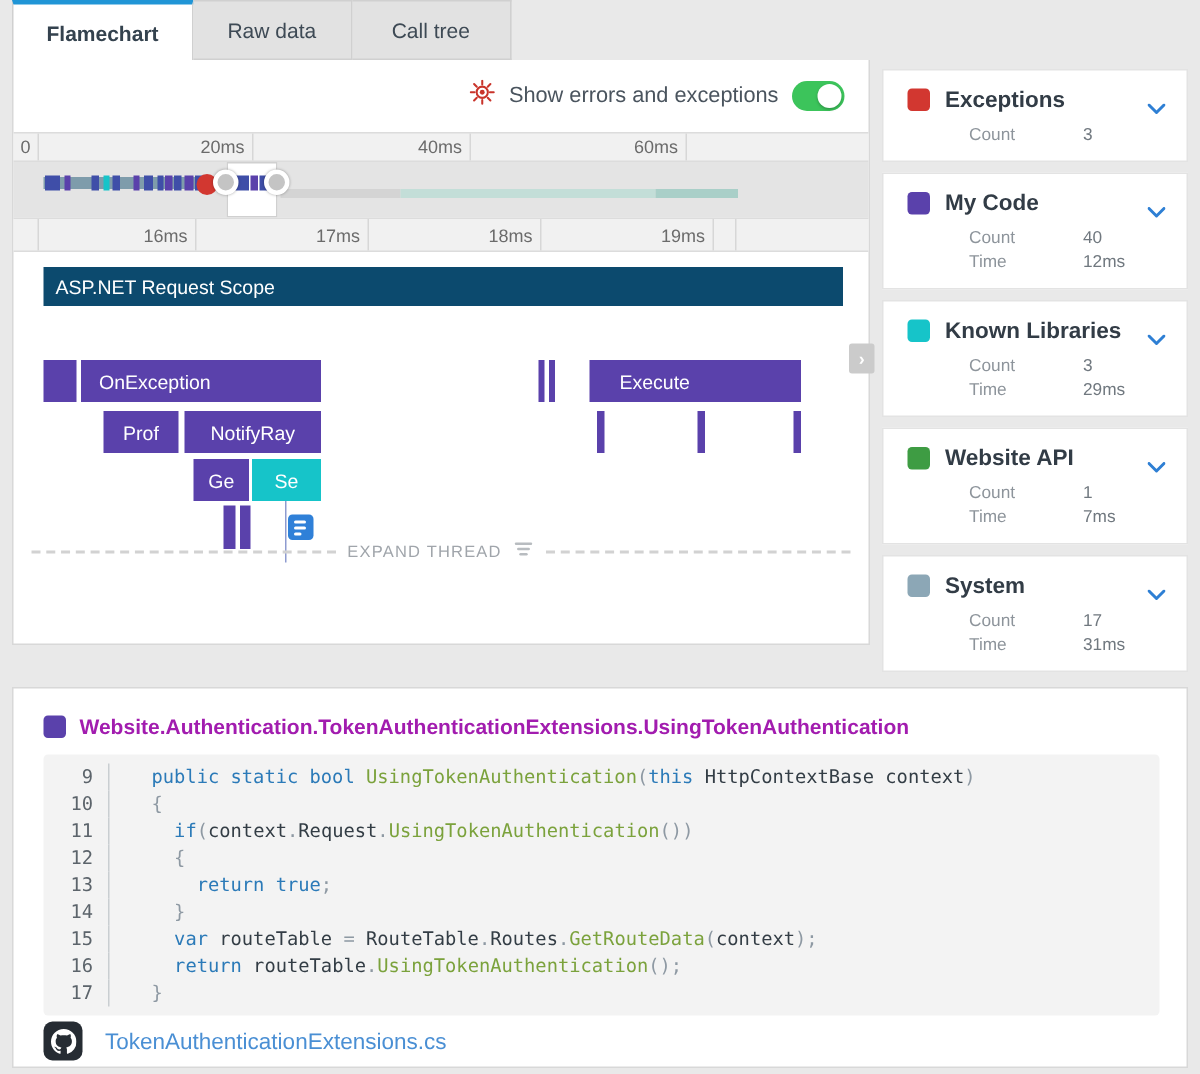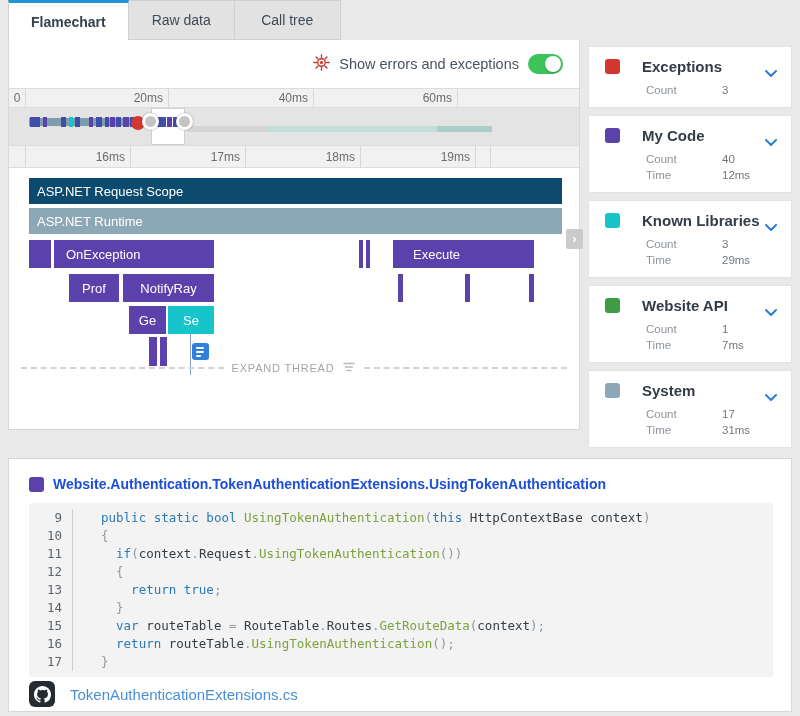--- a/index.html
+++ b/index.html
@@ -62,33 +62,33 @@
 
   .collapse-btn { position:absolute; left:566px; top:229px; width:17px; height:20px; background:#cbcbcb;
                   border-radius:2px; display:flex; align-items:center; justify-content:center;
                   color:#fff; font-size:12px; font-weight:700; cursor:pointer; }
 
   
   .sidebar { position:absolute; left:588px; top:46px; width:204px; display:flex; flex-direction:column; gap:7px; }
   .card { position:relative; background:#fff; border:1px solid #e3e3e3; padding:11px 14px 9px 16px; cursor:pointer; }
   .card-head { display:flex; align-items:center; }
   .swatch { width:15px; height:15px; border-radius:3px; flex:none; }
-  .card-title { margin-left:22px; font-size:15px; font-weight:700; color:#323c46; }
+  .card-title { margin-left:10px; font-size:15px; font-weight:700; color:#323c46; }
   .chev { position:absolute; right:14px; top:17px; }
   .stats { margin:7px 0 0 41px; }
   .stat-row { display:flex; font-size:11.5px; line-height:16px;gap:19px; }
   .stat-k { width:57px; color:#8d949b; }
   .stat-v { color:#70787f; }
 
   
   .bottom-panel { position:absolute; left:8px; top:458px; width:784px; height:254px;
                   background:#fff; border:1px solid #d8d8d8; }
   .cp-head { position:absolute; left:20px; top:17px; display:flex; align-items:center; }
   .cp-square { width:15px; height:15px; border-radius:3px; flex:none; }
-  .cp-title { margin-left:9px; font-size:14px; font-weight:700; color:#1d4ed8; }
+  .cp-title { margin-left:9px; font-size:14px; font-weight:700; color:#a21caf; }
   .code-block { position:absolute; left:20px; top:44px; width:744px; background:#f3f3f3;
                 border-radius:3px; padding:6px 0; }
   .code-line { display:flex; font-family:"DejaVu Sans Mono", monospace; font-size:12.5px; line-height:18px; }
   .ln { width:44px; flex:none; text-align:right; padding-right:10px; color:#5c646b;
         border-right:1px solid #c9ced1; }
   .code-text { padding-left:28px; white-space:pre; }
   .tok-k { color:#2b7ab8; } .tok-m { color:#7ba23c; } .tok-n { color:#333d45; } .tok-p { color:#8e99a3; }
   .cp-foot { position:absolute; left:20px; top:222px; display:flex; align-items:center; gap:15px; }
   .gh-icon { width:26px; height:26px; border-radius:6px; background:#262c33;
              display:flex; align-items:center; justify-content:center; }
@@ -188,21 +188,20 @@
             <g stroke="#b8bcc0" stroke-width="1.6" stroke-linecap="round">
               <line x1="2" y1="2.5" x2="12" y2="2.5"></line>
                 <line x1="3.5" y1="6" x2="10.5" y2="6"></line>
                 <line x1="5" y1="9.5" x2="9" y2="9.5"></line>
             </g>
           </svg>
         </span>
         <span class="dash"></span>
       </div>
     <div class="frame" style="left: 20px; top: 10px; width: 533px; height: 26px; background: #0c4a6e; padding-left: 8px;">ASP.NET Request Scope</div>
-        <div class="frame" style="left: 20px; top: 40px; width: 533px; height: 26px; background: rgb(140, 167, 182); padding-left: 8px;">ASP.NET Runtime</div>
         <div class="frame" style="left: 20px; top: 72px; width: 22px; height: 28px; background: rgb(90, 65, 171);"></div>
         <div class="frame" style="left: 45px; top: 72px; width: 160px; height: 28px; background: rgb(90, 65, 171); padding-left: 12px;">OnException</div>
         <div class="frame" style="left: 350px; top: 72px; width: 4px; height: 28px; background: rgb(90, 65, 171);"></div>
         <div class="frame" style="left: 357px; top: 72px; width: 4px; height: 28px; background: rgb(90, 65, 171);"></div>
         <div class="frame" style="left: 384px; top: 72px; width: 141px; height: 28px; background: rgb(90, 65, 171); padding-left: 20px;">Execute</div>
         <div class="frame center" style="left: 60px; top: 106px; width: 50px; height: 28px; background: rgb(90, 65, 171);">Prof</div>
         <div class="frame center" style="left: 114px; top: 106px; width: 91px; height: 28px; background: rgb(90, 65, 171);">NotifyRay</div>
         <div class="frame" style="left: 389px; top: 106px; width: 5px; height: 28px; background: rgb(90, 65, 171);"></div>
         <div class="frame" style="left: 456px; top: 106px; width: 5px; height: 28px; background: rgb(90, 65, 171);"></div>
         <div class="frame" style="left: 520px; top: 106px; width: 5px; height: 28px; background: rgb(90, 65, 171);"></div>

